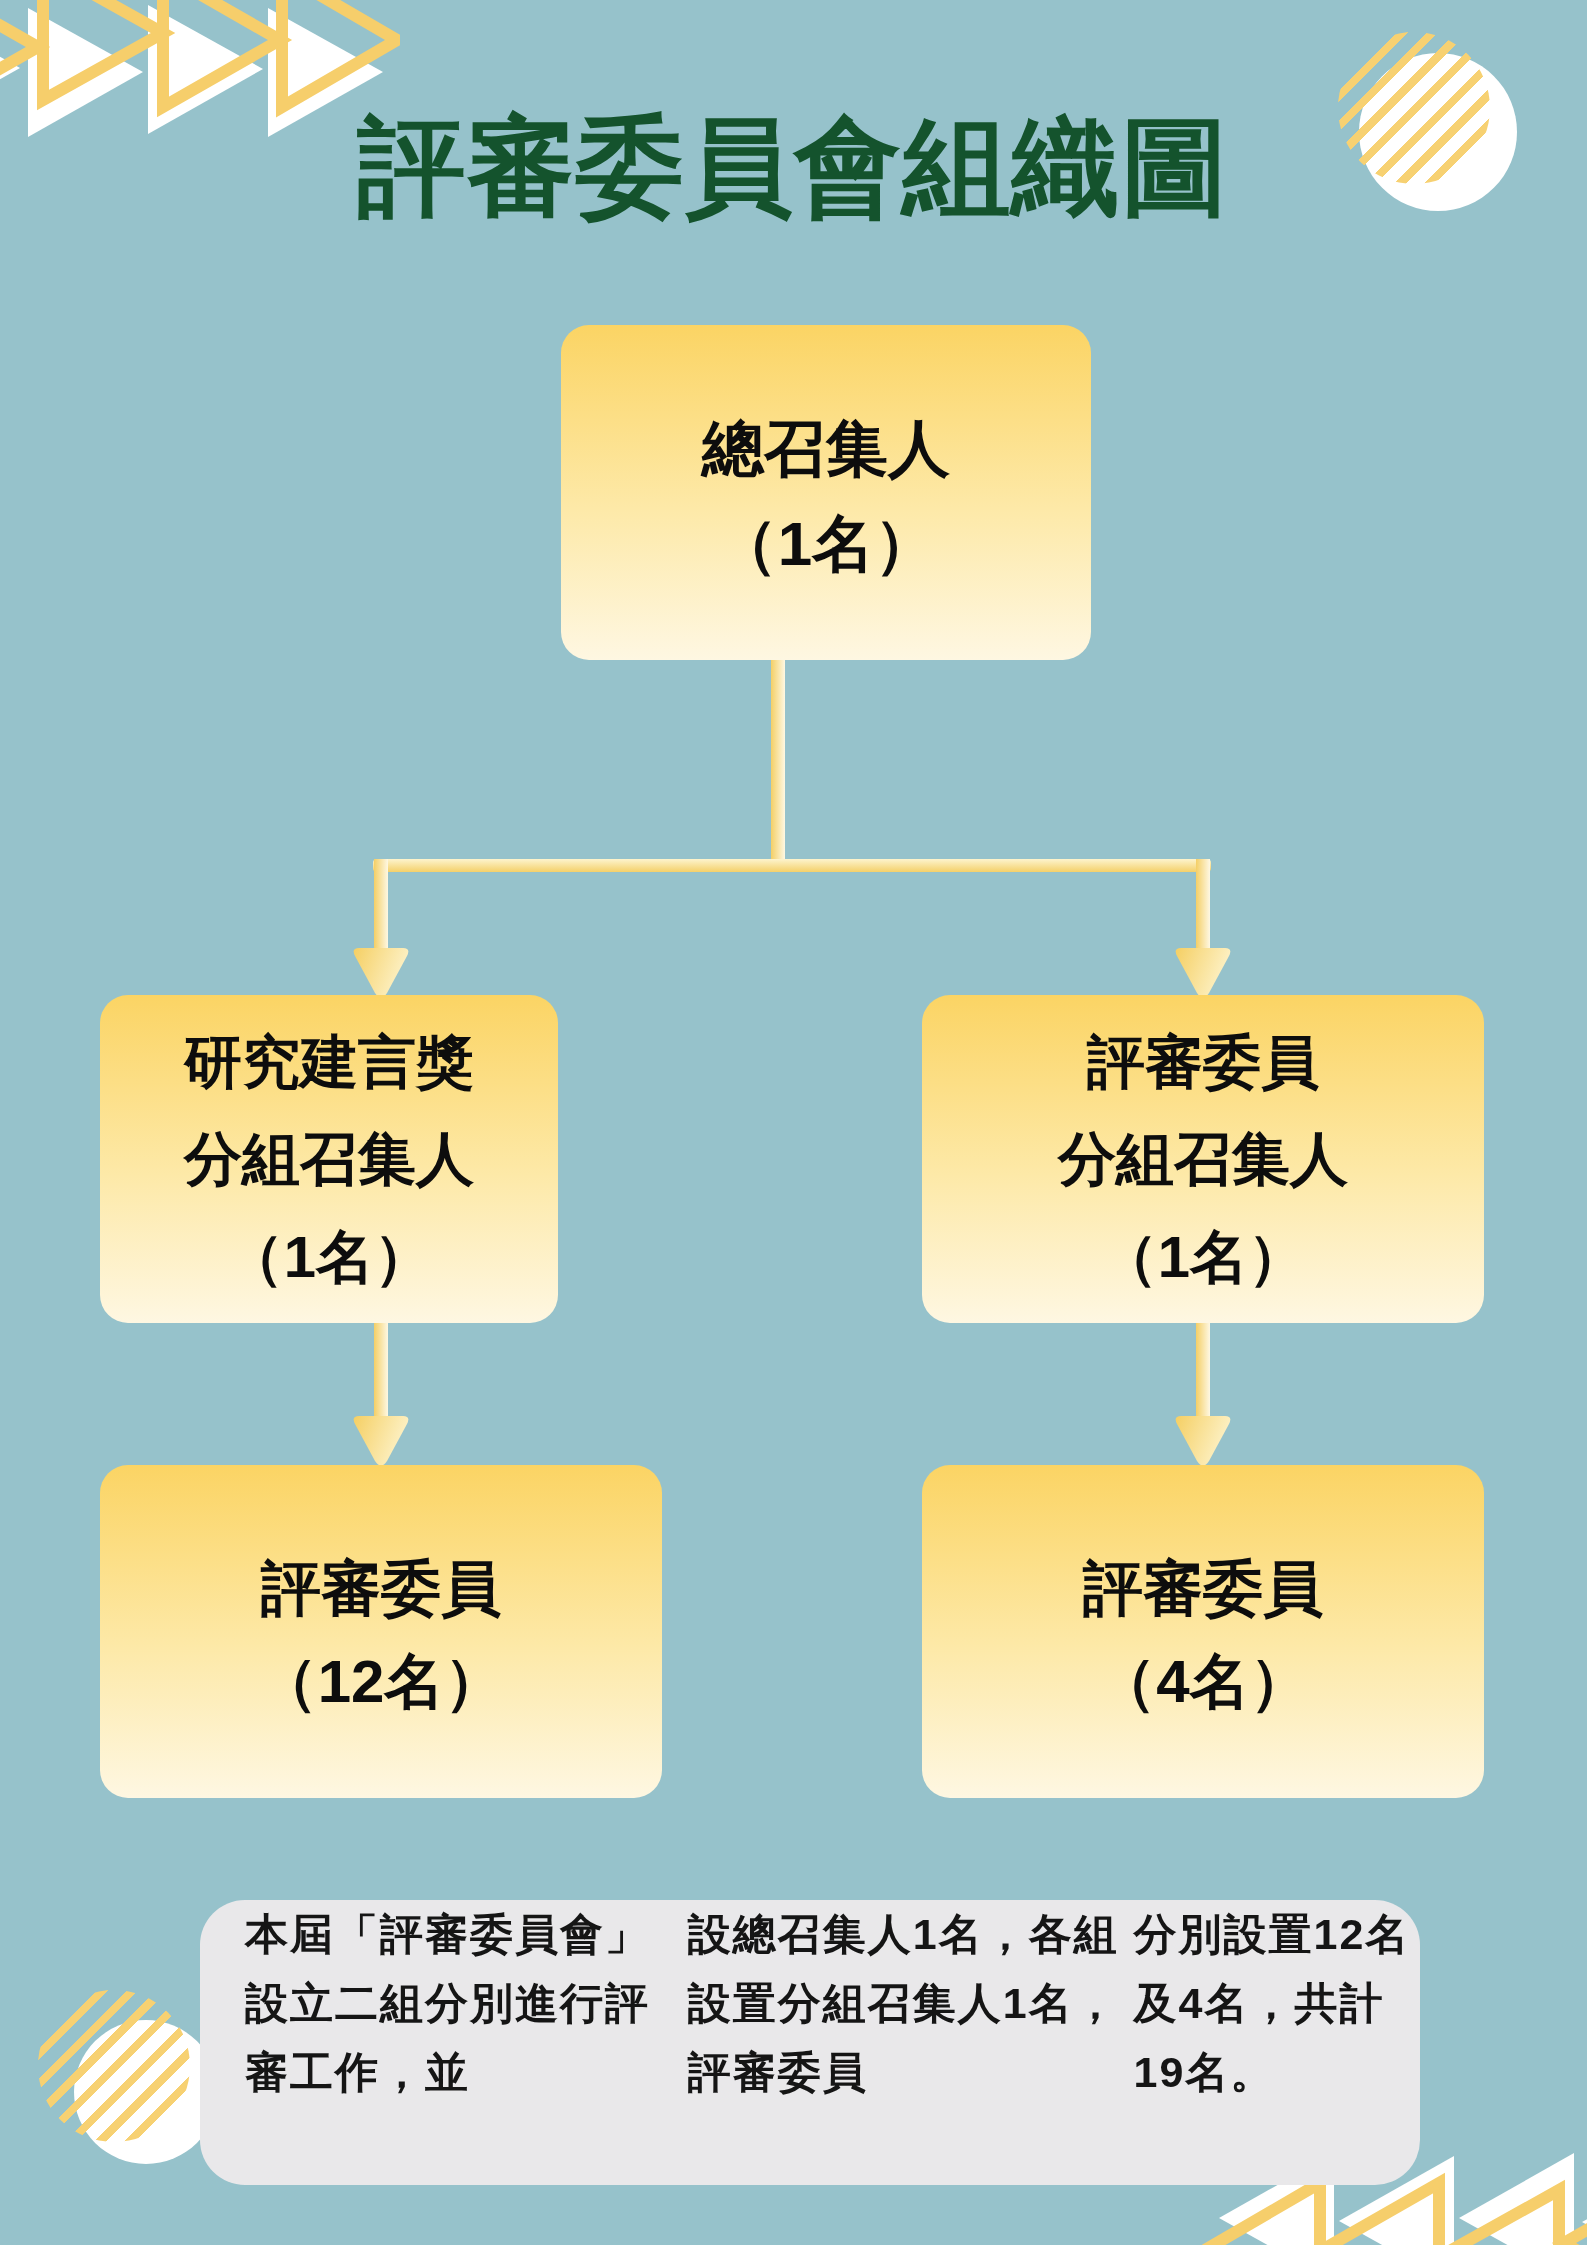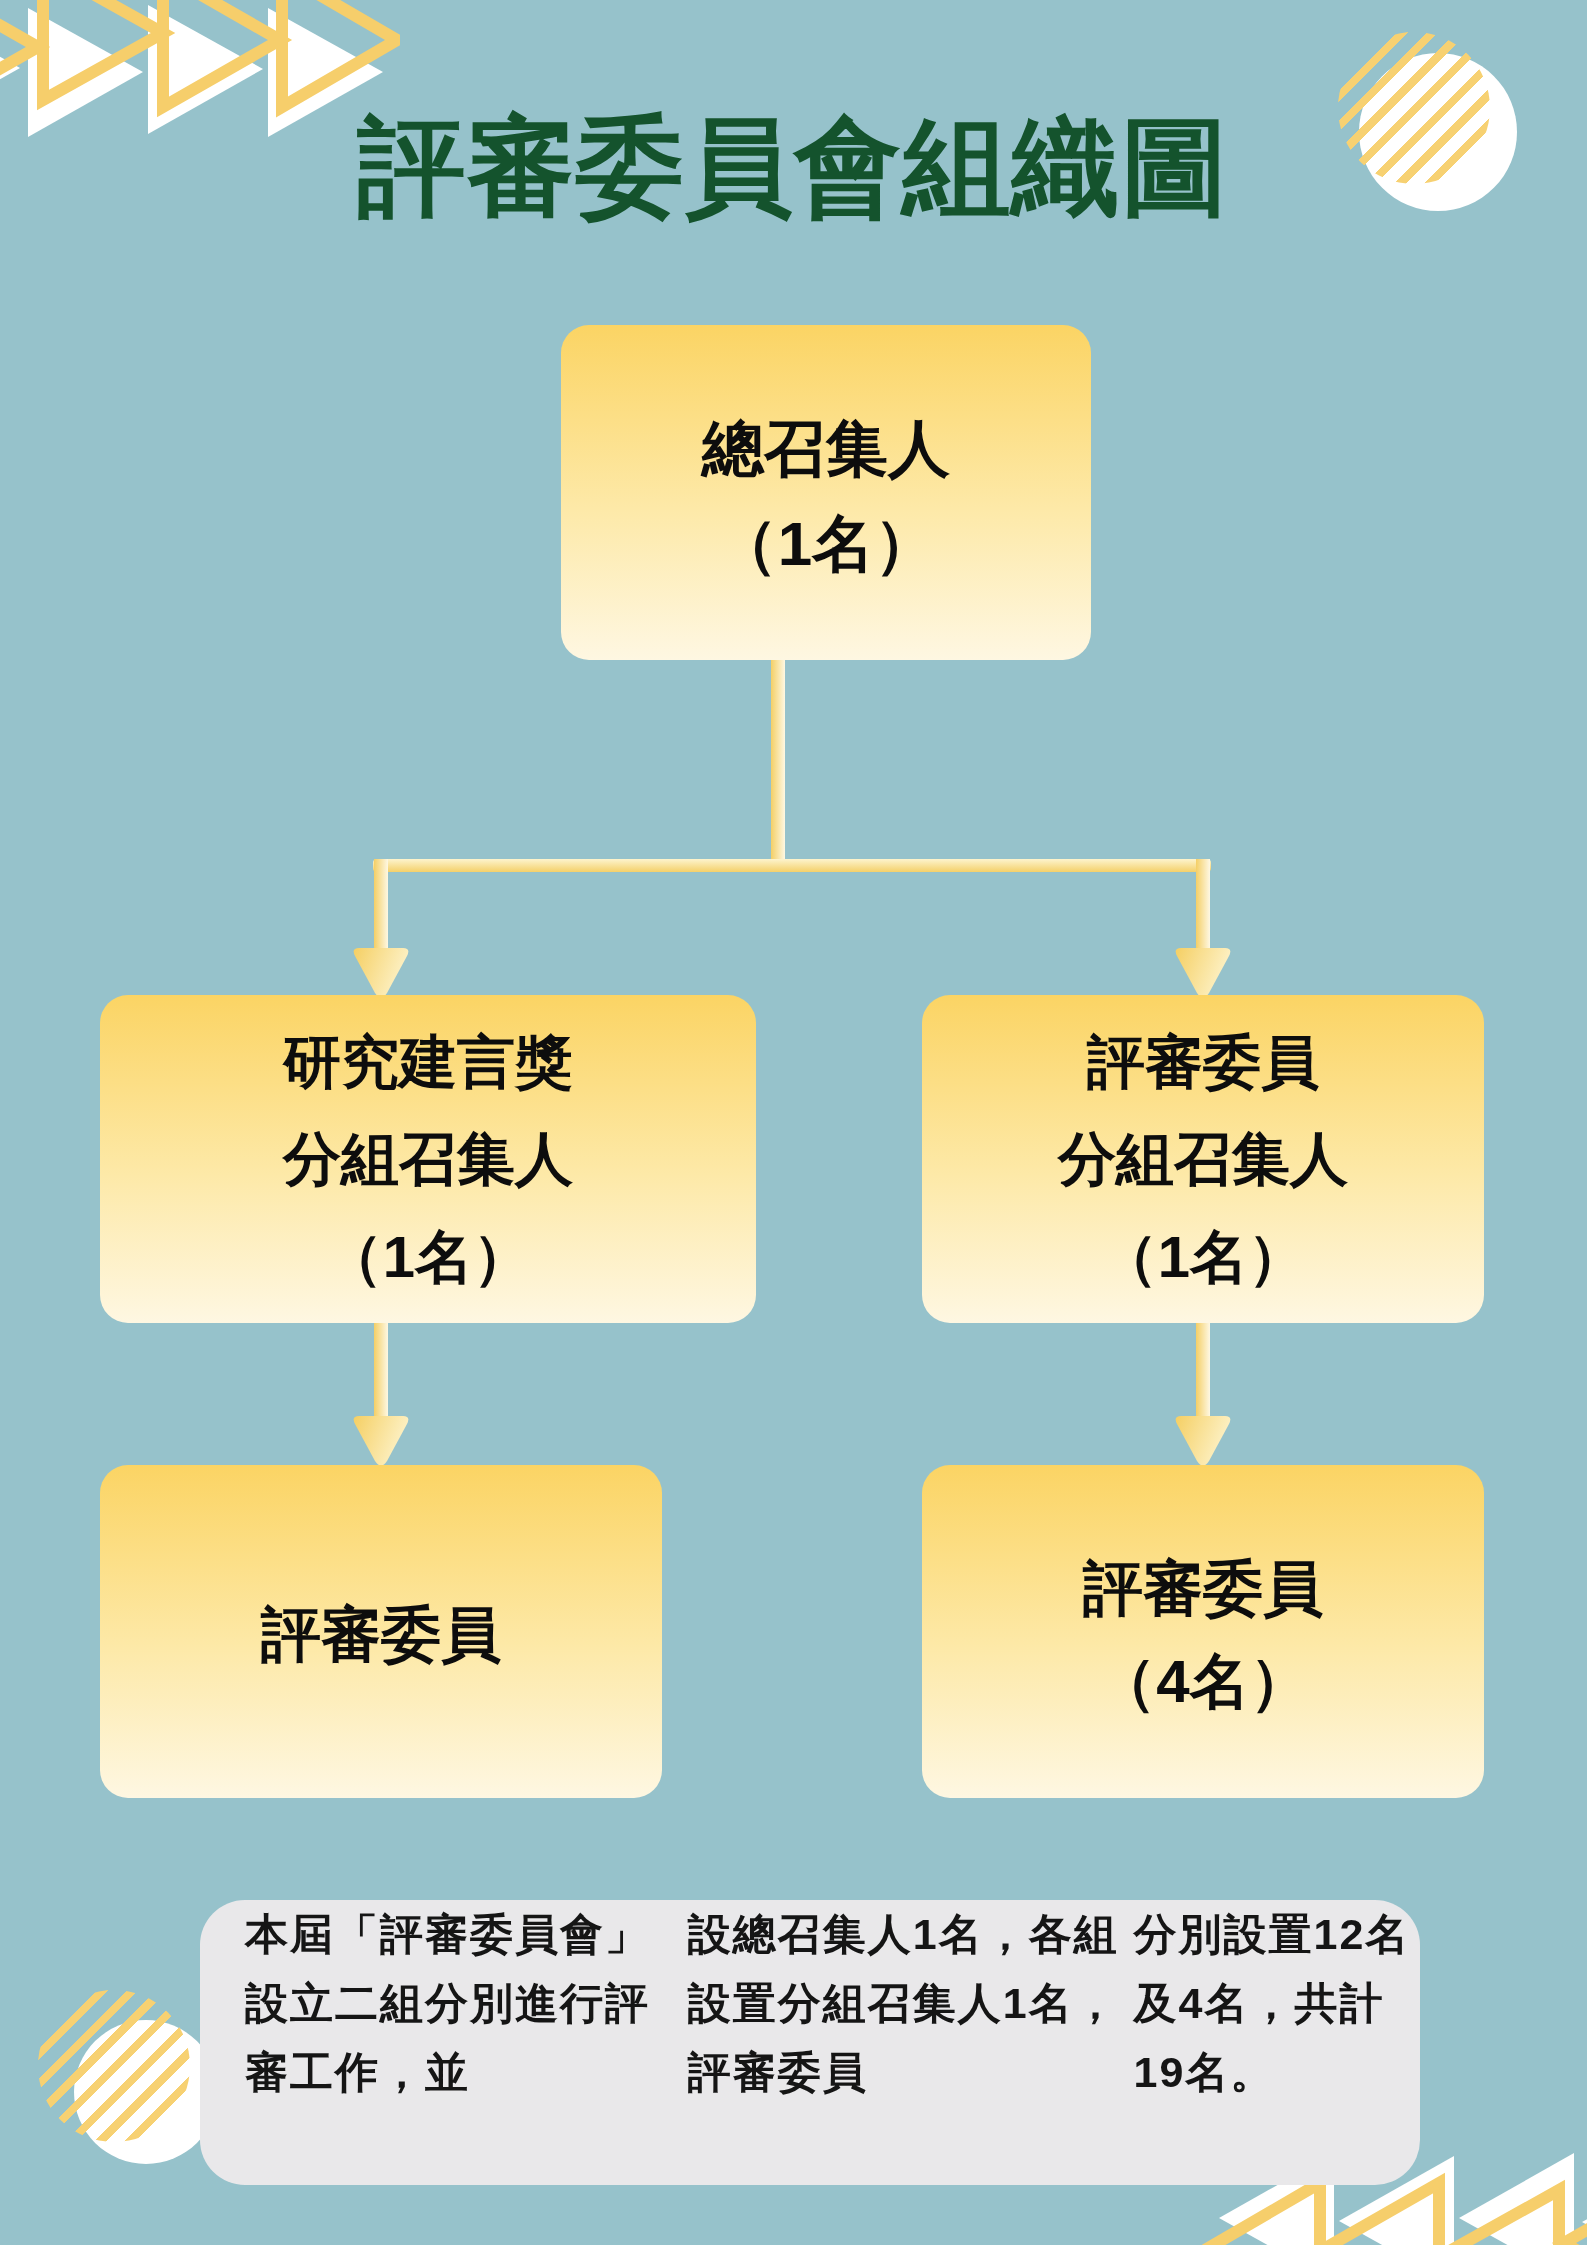--- a/index.html
+++ b/index.html
@@ -22,21 +22,21 @@
   .title{position:absolute;left:0;top:95px;width:100%;text-align:center;
          font-size:108px;font-weight:bold;color:#14532d;letter-spacing:1px;}
 
   
   .obox{position:absolute;border-radius:28px;
         background:linear-gradient(180deg,#FBD464 0%,#FDE9A8 55%,#FEF7E2 100%);
         display:flex;flex-direction:column;align-items:center;justify-content:center;
         color:#0D0D0D;font-weight:bold;text-align:center;}
   .obox .ln{display:block;}
   .box-root{left:513px;top:325px;width:530px;height:327px;font-size:62px;line-height:1.52;padding-top:8px;margin-left:48px;}
-  .box-mid-l{left:100px;top:995px;width:656px;height:328px;font-size:58px;line-height:1.68;}
+  .box-mid-l{left:100px;top:995px;width:458px;height:328px;font-size:58px;line-height:1.68;}
   .box-mid-r{left:922px;top:995px;width:562px;height:328px;font-size:58px;line-height:1.68;}
   .box-bot-l{left:100px;top:1465px;width:562px;height:327px;font-size:60px;line-height:1.55;padding-top:6px;}
   .box-bot-r{left:922px;top:1465px;width:562px;height:327px;font-size:60px;line-height:1.55;padding-top:6px;}
 
   
   .stem{position:absolute;background:linear-gradient(90deg,#F4CF66,#FEF8E3);}
   .stem-root{left:771px;top:650px;width:14px;height:213px;}
   .hbar{position:absolute;left:373px;top:859px;width:838px;height:13px;border-radius:4px;
         background:linear-gradient(180deg,#FDF4CE,#F4D069);}
   .drop-l{left:374px;top:859px;width:14px;height:95px;}
@@ -135,20 +135,21 @@
   </div>
 
   <div class="obox box-mid-r">
     <span class="ln">評審委員</span>
     <span class="ln">分組召集人</span>
     <span class="ln">（1名）</span>
   </div>
 
   <div class="obox box-bot-l">
     <span class="ln">評審委員</span>
+    <span class="ln">（12名）</span>
   </div>
 
   <div class="obox box-bot-r">
     <span class="ln">評審委員</span>
     <span class="ln">（4名）</span>
   </div>
 
   <div class="note">
     <div class="nline">本屆「評審委員會」設立二組分別進行評審工作，並</div>
     <div class="nline">設總召集人1名，各組設置分組召集人1名，評審委員</div>

